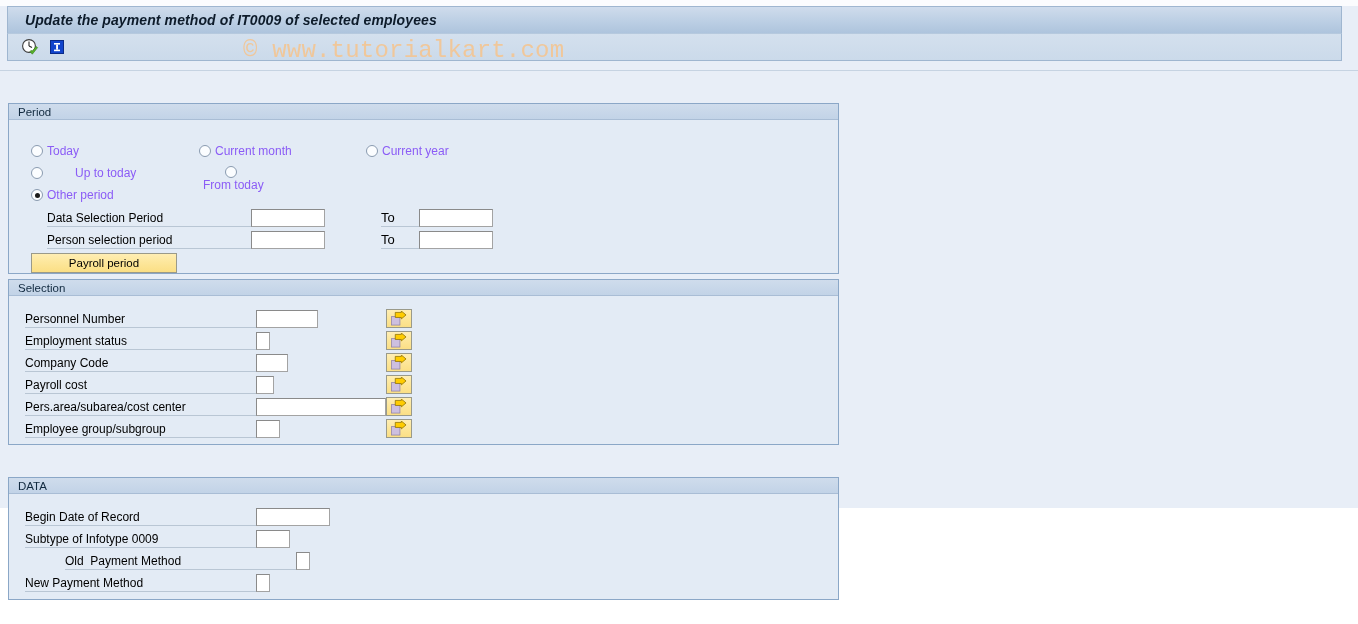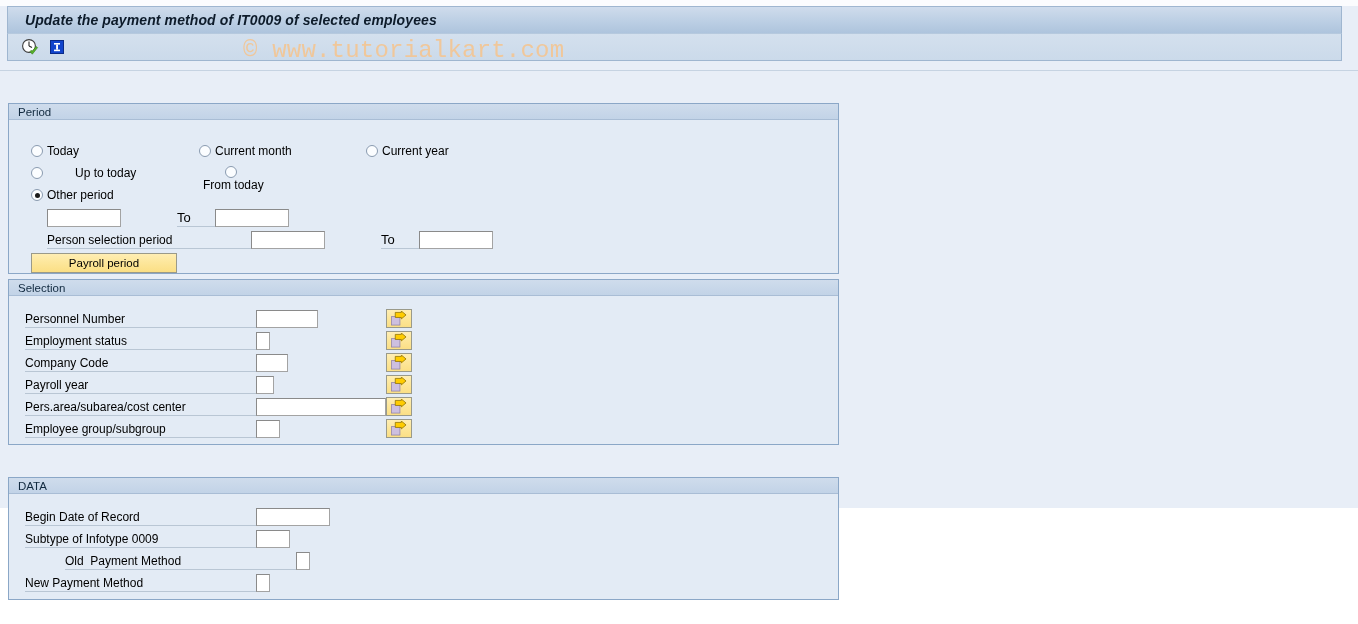--- a/index.html
+++ b/index.html
@@ -160,21 +160,21 @@
     cursor: pointer;
   }
   .radio.checked::after {
     content: "";
     position: absolute;
     left: 2.5px; top: 2.5px;
     width: 5px; height: 5px;
     border-radius: 50%;
     background: #1b1b1b;
   }
-  .radio-label { margin-left: 4px; font-size: 12px; color: #000000; white-space: nowrap; }
+  .radio-label { margin-left: 4px; font-size: 12px; color: #8b5cf6; white-space: nowrap; }
 
   
   .frow {
     position: absolute;
     display: flex;
     align-items: center;
     height: 18px;
   }
   .flabel {
     font-size: 12px;
@@ -291,20 +291,21 @@
         <span class="radio"></span>
         <span class="radio-label">From today</span>
       </div>
 
       <div class="radio-row" style="left:22px; top:68px;">
         <span class="radio checked"></span>
         <span class="radio-label">Other period</span>
       </div>
 
       <div class="frow" style="left:38px; top:89px;">
+        <span class="flabel" style="width:204px;">Data Selection Period</span>
         <input class="finput" style="width: 74px;" value="">
         <span style="width:56px;"></span>
         <span class="tolabel">To</span>
         <input class="finput" style="width: 74px;" value="">
       </div>
 
       <div class="frow" style="left:38px; top:111px;">
         <span class="flabel" style="width:204px;">Person selection period</span>
         <input class="finput" style="width: 74px;" value="">
         <span style="width:56px;"></span>
@@ -349,21 +350,21 @@
         <input class="finput" style="width: 32px;" value="">
       </div>
       <div class="msel" style="left:377px; top:57px;">
         <svg width="18" height="15" viewBox="0 0 18 16">
           <rect x="1" y="6" width="9" height="9" fill="#cdbfe0" stroke="#8e80a8" stroke-width="0.8"></rect>
           <path d="M5 1.5 L11.5 1.5 L11.5 0 L16.5 4.2 L11.5 8.4 L11.5 6.9 L5 6.9 Z" fill="#ffcc00" stroke="#8a6d00" stroke-width="0.8" stroke-linejoin="round"></path>
         </svg>
       </div>
 
       <div class="frow" style="left:16px; top:80px;">
-        <span class="flabel" style="width:231px;">Payroll year</span>
+        <span class="flabel" style="width:231px;">Payroll cost</span>
         <input class="finput" style="width: 18px;" value="">
       </div>
       <div class="msel" style="left:377px; top:79px;">
         <svg width="18" height="15" viewBox="0 0 18 16">
           <rect x="1" y="6" width="9" height="9" fill="#cdbfe0" stroke="#8e80a8" stroke-width="0.8"></rect>
           <path d="M5 1.5 L11.5 1.5 L11.5 0 L16.5 4.2 L11.5 8.4 L11.5 6.9 L5 6.9 Z" fill="#ffcc00" stroke="#8a6d00" stroke-width="0.8" stroke-linejoin="round"></path>
         </svg>
       </div>
 
       <div class="frow" style="left:16px; top:102px;">

